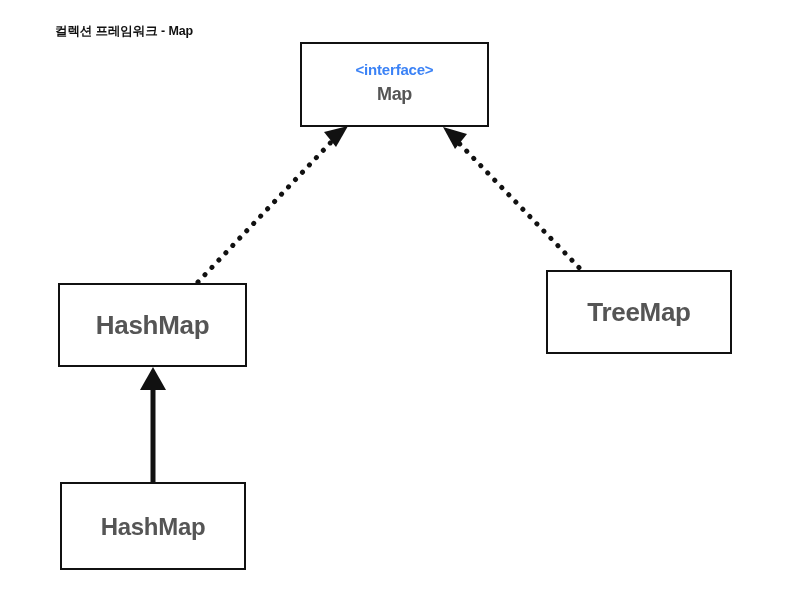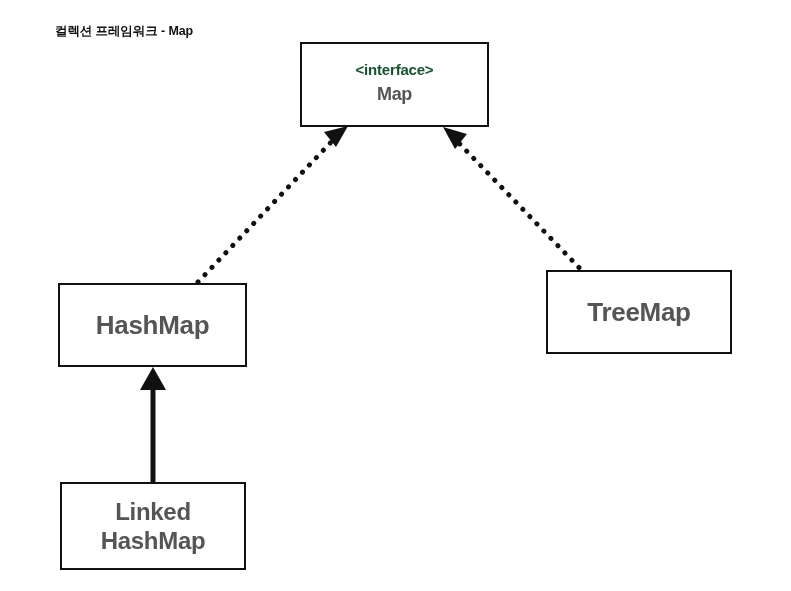--- a/index.html
+++ b/index.html
@@ -44,21 +44,21 @@
     flex-direction: column;
     align-items: center;
     justify-content: center;
     text-align: center;
     color: #555555;
     z-index: 3;
   }
   .uml-stereotype {
     font-size: 15px;
     font-weight: bold;
-    color: #14532d;
+    color: #3b82f6;
     line-height: 18px;
     letter-spacing: -0.2px;
   }
   .uml-name {
     font-size: 18px;
     font-weight: bold;
     color: #555555;
     line-height: 30px;
     letter-spacing: -0.3px;
   }
@@ -135,17 +135,16 @@
 
   <div id="box-hashmap" class="uml-box">
     <div class="uml-name big">HashMap</div>
   </div>
 
   <div id="box-treemap" class="uml-box">
     <div class="uml-name big">TreeMap</div>
   </div>
 
   <div id="box-linked" class="uml-box">
-    <div class="uml-name two-line">Linked</div>
     <div class="uml-name two-line">HashMap</div>
   </div>
 
 </div>
 
 </body></html>

